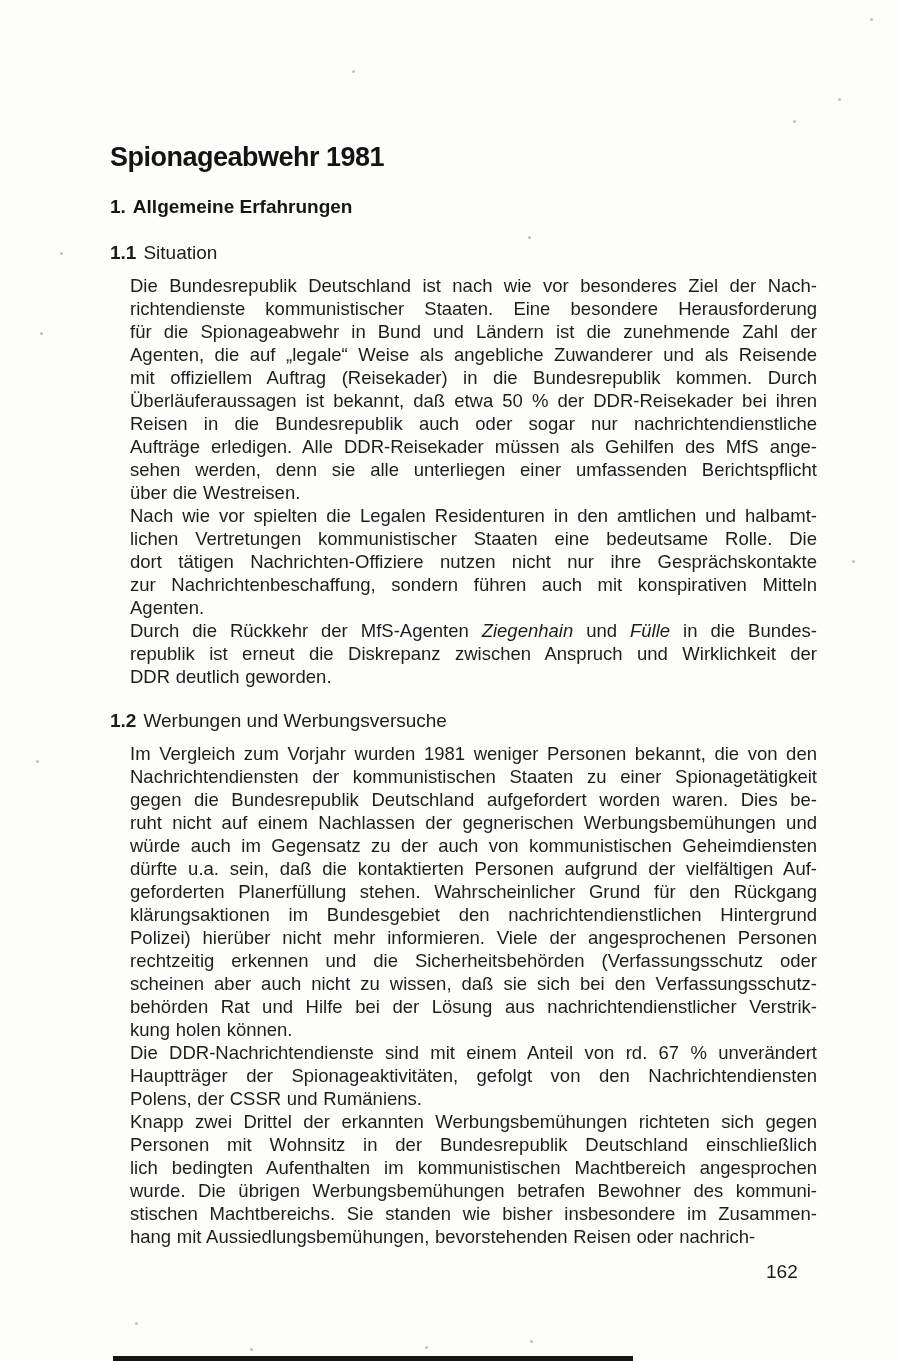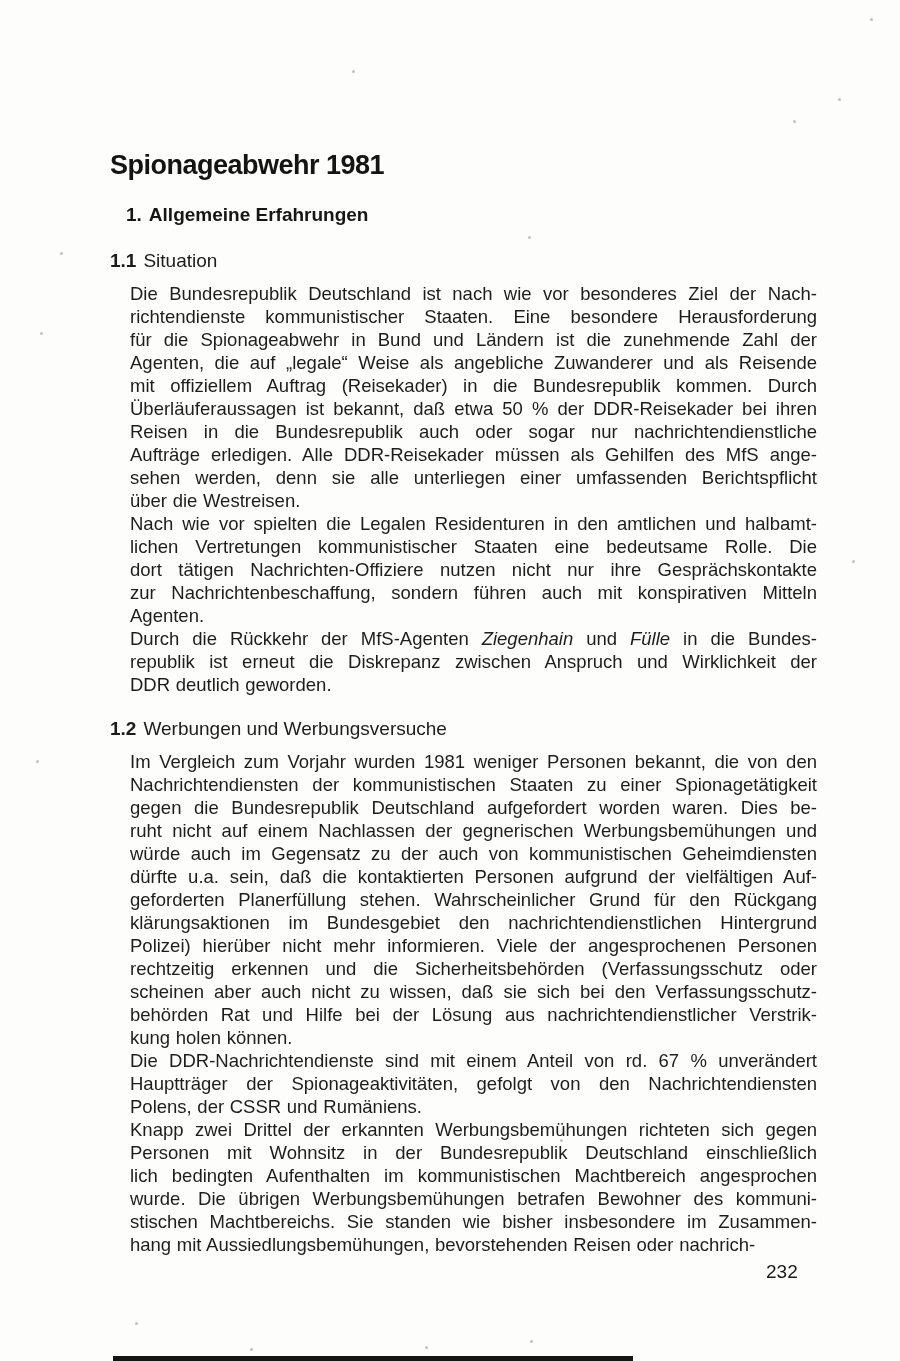--- a/index.html
+++ b/index.html
@@ -15,28 +15,28 @@
   .content {
     position: absolute;
     left: 110px; top: 138px;
     width: 707px;
   }
   .block-title {
     font-size: 27px;
     font-weight: bold;
     line-height: 30px;
     letter-spacing: -0.5px;
-    margin: 12px 0 24px 0;
+    margin: 4px 0 24px 0;
     color: #141414;
   }
   .block-heading {
     font-size: 19px;
     font-weight: bold;
     line-height: 22px;
-    margin: 0 0 24px 16px;
+    margin: 0 0 24px 0;
     color: #161616;
   }
   .block-subheading {
     font-size: 19px;
     line-height: 22px;
     margin: 22px 0 10px 0;
     color: #1c1c1c;
   }
   .block-subheading .num { font-weight: bold; margin-right: 7px; text-align: center; }
   .block-heading .num { margin-right: 7px; }
@@ -131,21 +131,21 @@
       <div class="block-paragraph">
         <div class="line">Knapp zwei Drittel der erkannten Werbungsbemühungen richteten sich gegen</div>
         <div class="line">Personen mit Wohnsitz in der Bundesrepublik Deutschland einschließlich</div>
         <div class="line">lich bedingten Aufenthalten im kommunistischen Machtbereich angesprochen</div>
         <div class="line">wurde. Die übrigen Werbungsbemühungen betrafen Bewohner des kommuni-</div>
         <div class="line">stischen Machtbereichs. Sie standen wie bisher insbesondere im Zusammen-</div>
         <div class="line last">hang mit Aussiedlungsbemühungen, bevorstehenden Reisen oder nachrich-</div>
       </div>
     </div>
 
-  <div class="page-number">232</div>
+  <div class="page-number">162</div>
 
   <div class="bottom-bar"></div>
 
   <div class="speck" style="left:352px; top:70px;"></div>
   <div class="speck" style="left:838px; top:98px;"></div>
   <div class="speck" style="left:793px; top:120px;"></div>
   <div class="speck" style="left:870px; top:18px;"></div>
   <div class="speck" style="left:60px; top:252px;"></div>
   <div class="speck" style="left:40px; top:332px;"></div>
   <div class="speck" style="left:528px; top:236px;"></div>

